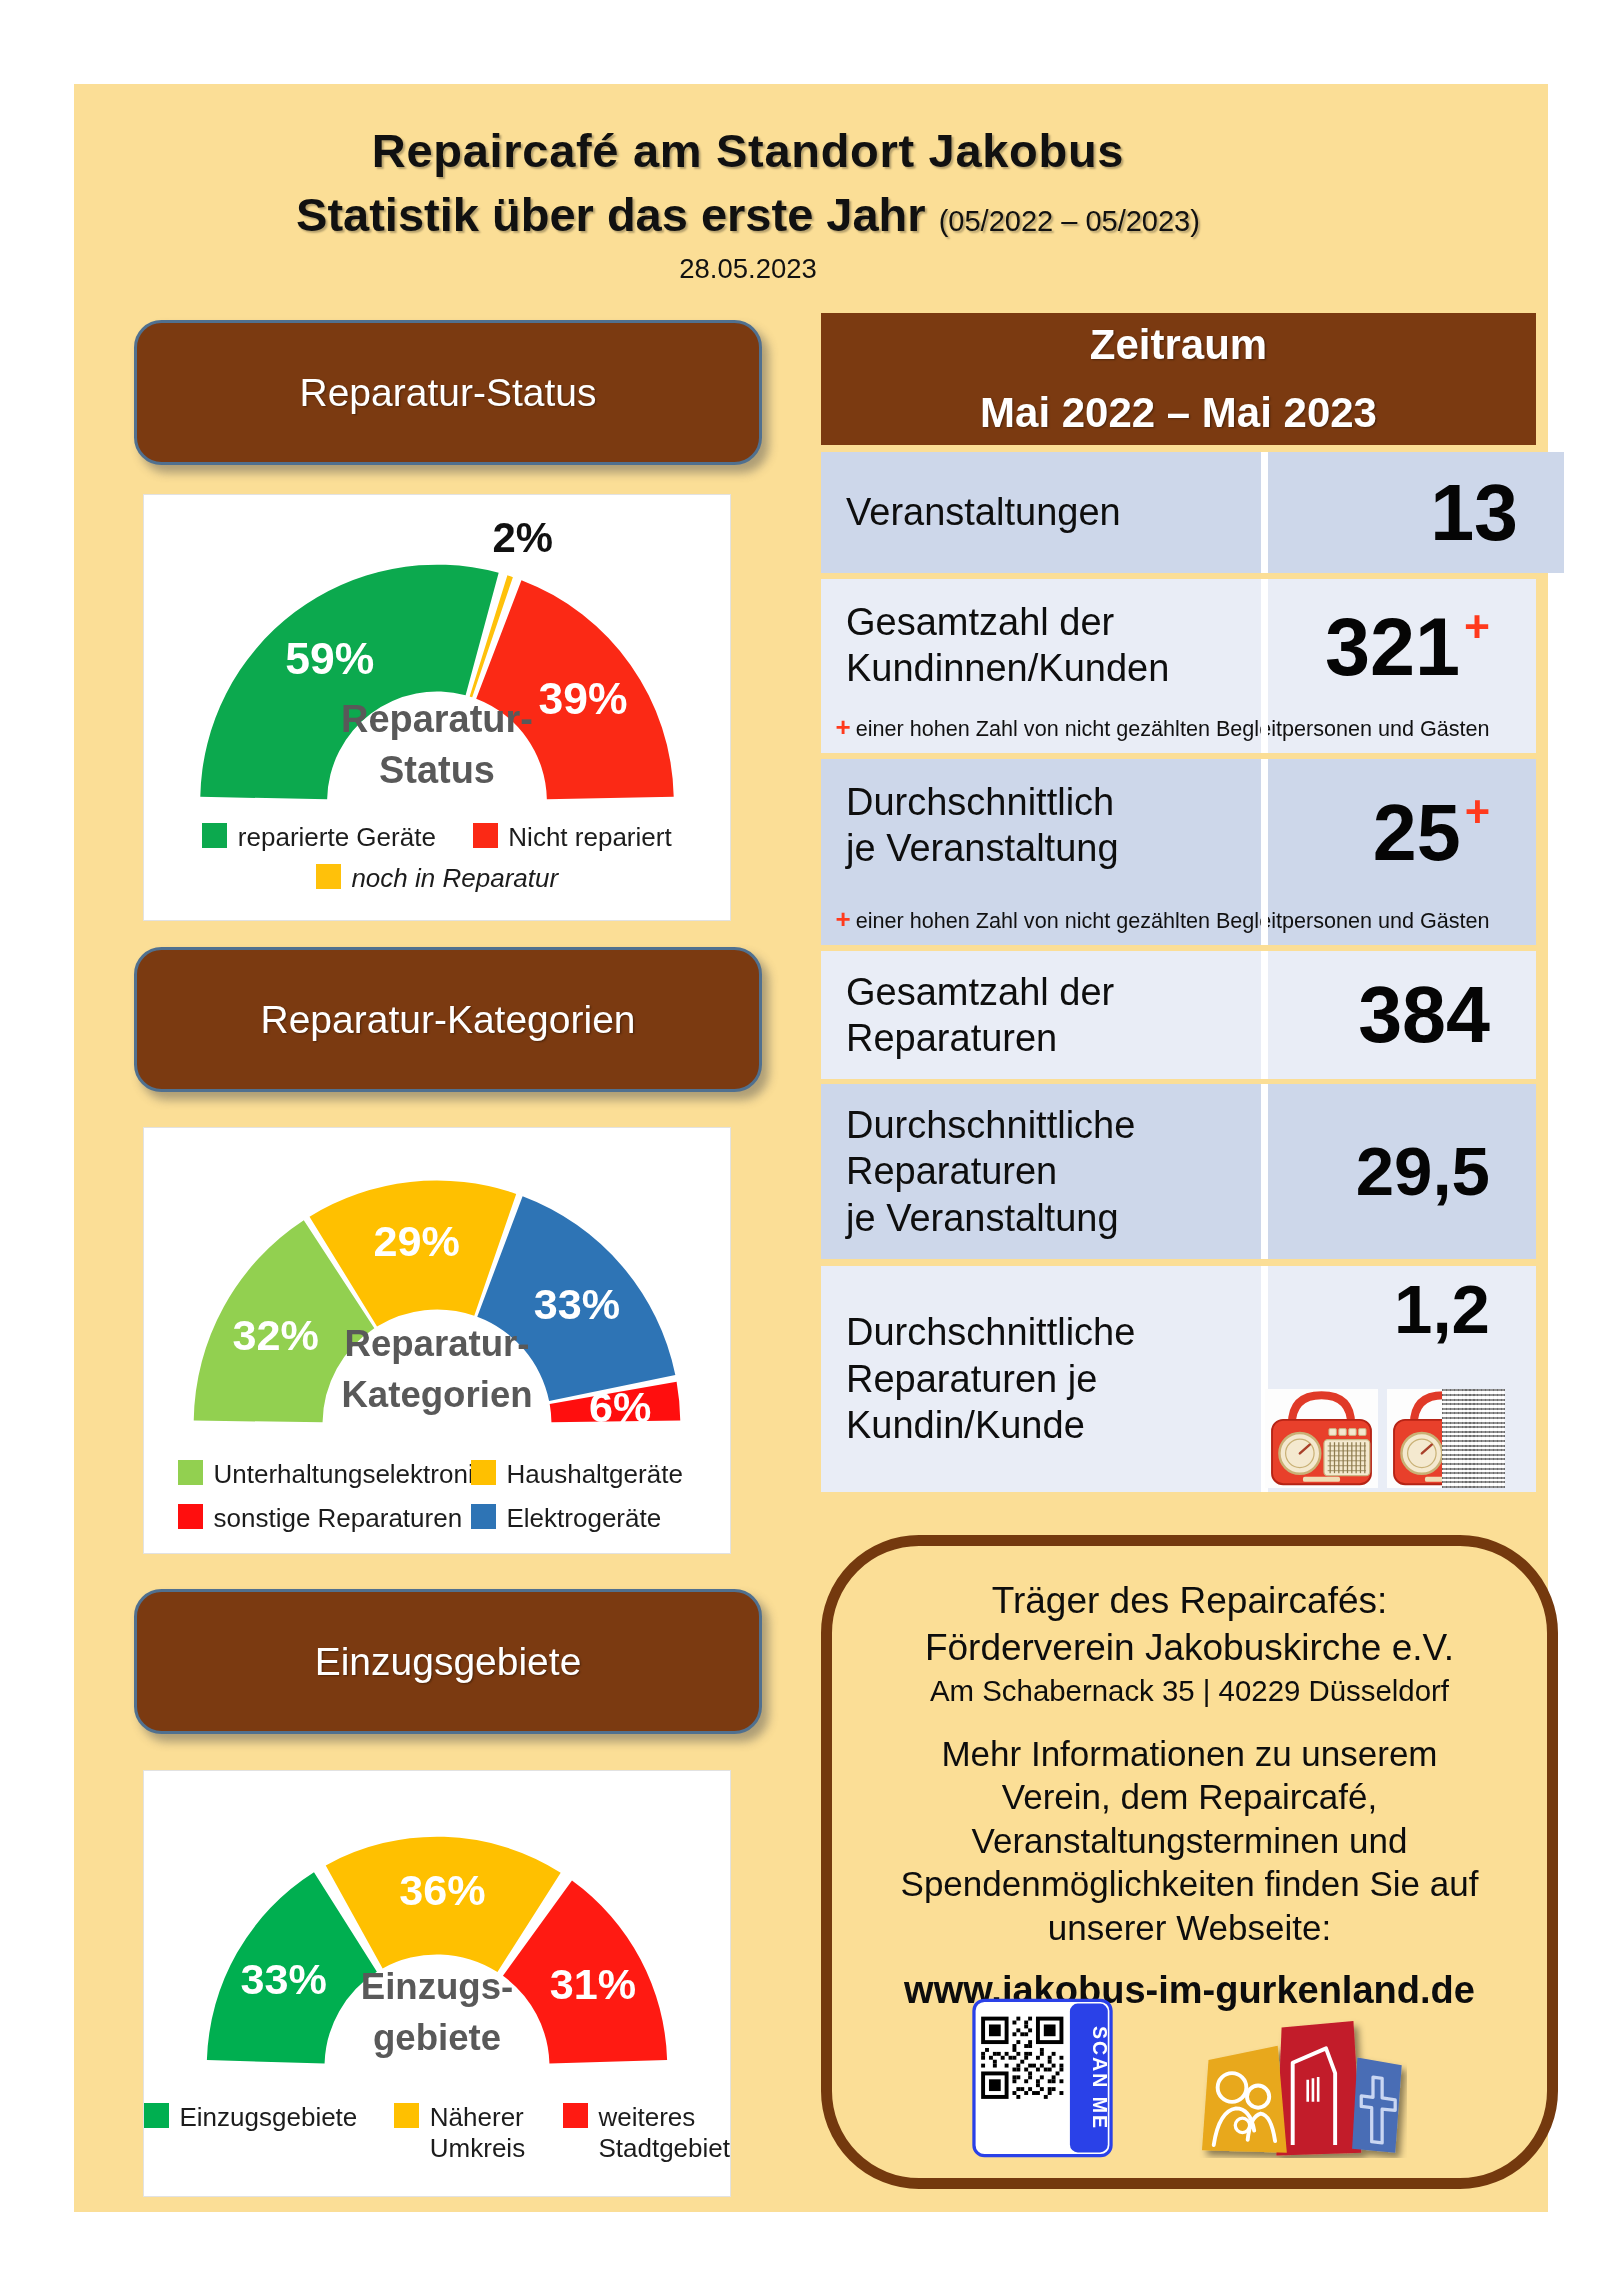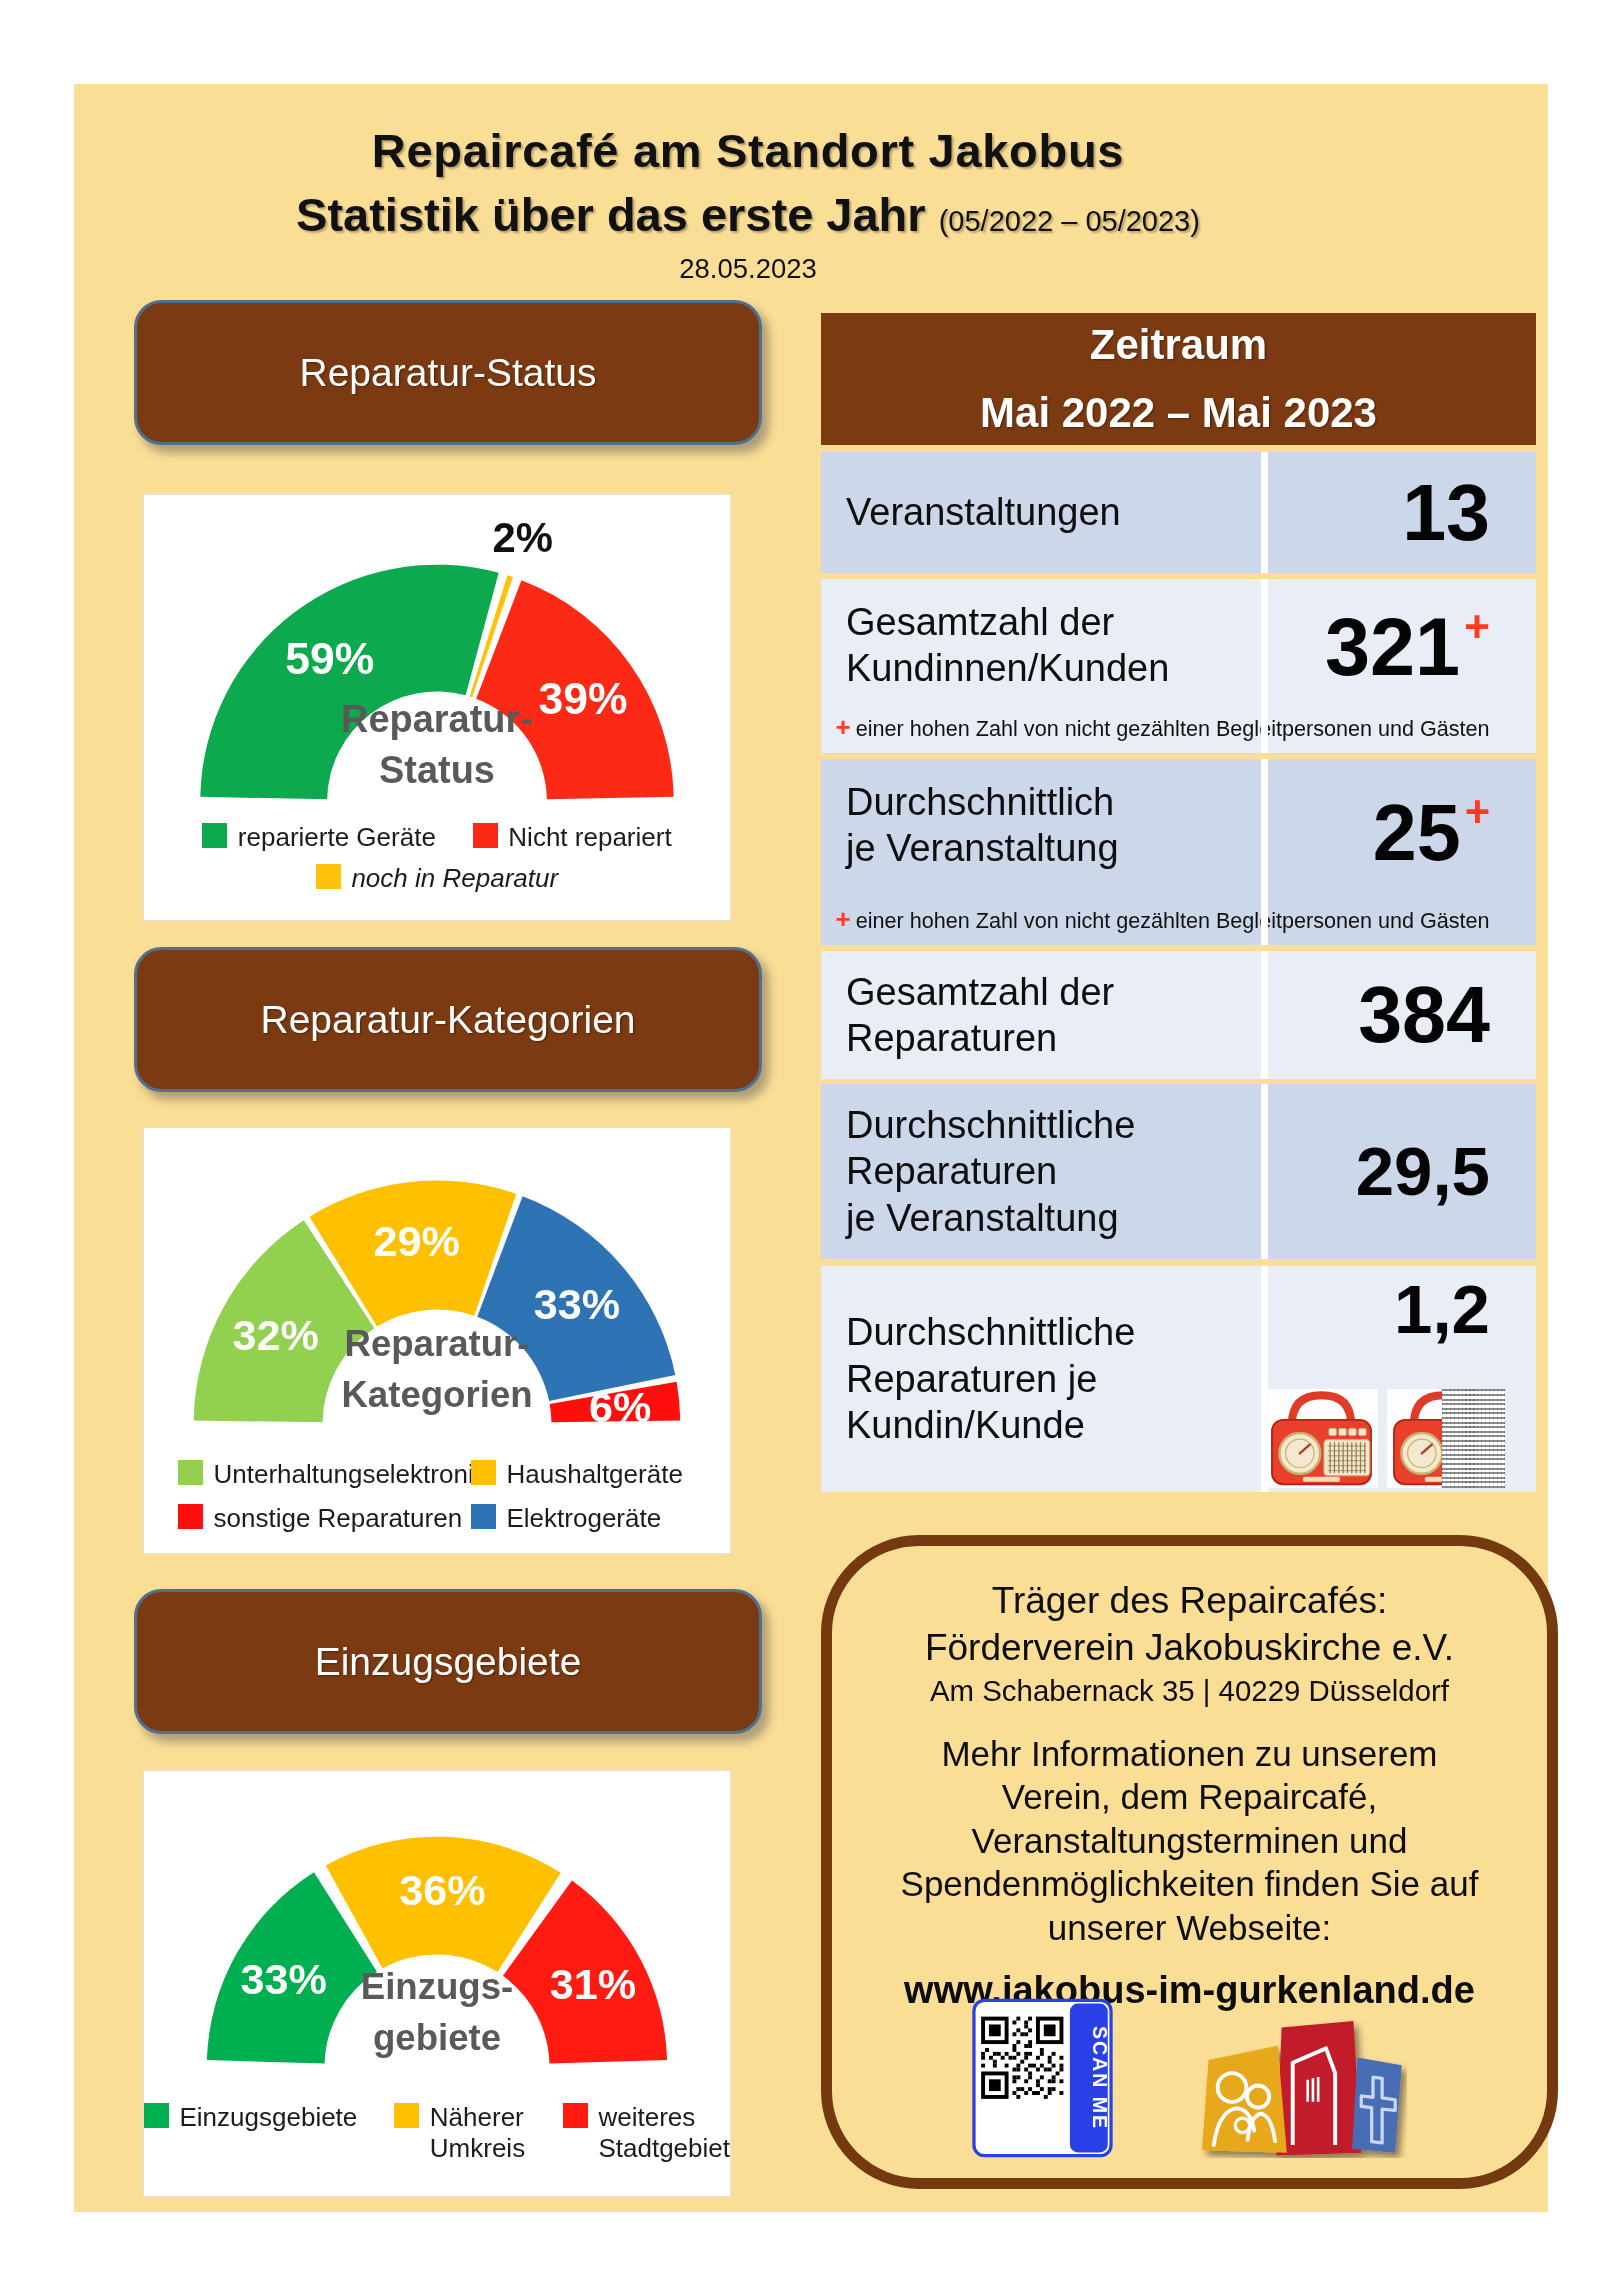--- a/index.html
+++ b/index.html
@@ -72,21 +72,21 @@
 
     <div id="title-block">
       <div class="title-line1">Repaircafé am Standort Jakobus</div>
       <div class="title-line2">
         <span>Statistik über das erste Jahr</span>
         <span class="title-suffix">(05/2022 – 05/2023)</span>
       </div>
       <div class="title-date">28.05.2023</div>
     </div>
 
-    <div class="sec-header" style="top:216px;">
+    <div class="sec-header" style="top:236px;">
       <span>Reparatur-Status</span>
     </div>
     <div class="card" style="top:410px;" id="card-status">
         <svg width="586" height="325" viewBox="0 0 896 496">
           <path d="M86.06671221196478 461.0505258513124 A362 362 0 0 1 542.3026321286387 118.49890762172055 L491.76475745196495 305.80059801229015 A168 168 0 0 0 280.03096036356374 464.77482967685216 Z" fill="#0CA94E"></path>
           <text x="284.0852784860337" y="249.68608823302424" text-anchor="middle" dominant-baseline="central" font-size="68" font-weight="bold" fill="#ffffff">59%</text>
           <path d="M555.6497044161584 122.3765905799873 A362 362 0 0 1 564.0619025920148 125.10987945593757 L501.8629824183936 308.8686733386671 A168 168 0 0 0 497.958978845068 307.60018568353 Z" fill="#FFC10A"></path>
           <text x="579.0232056149777" y="64.75203709085486" text-anchor="middle" dominant-baseline="central" font-size="64" font-weight="bold" fill="#111111">2%</text>
           <path d="M577.1391557537042 129.81798029578727 A362 362 0 0 1 809.9332877880352 461.0505258513123 L615.9690396364363 464.7748296768521 A168 168 0 0 0 507.931983885697 311.053648314067 Z" fill="#FB2915"></path>
           <text x="671.3548728570313" y="311.0235661921849" text-anchor="middle" dominant-baseline="central" font-size="68" font-weight="bold" fill="#ffffff">39%</text>
@@ -184,21 +184,21 @@
           </div>
         </div>
       </div>
 
     <div id="stats-table">
       <div id="stats-header">
         <div>Zeitraum</div>
         <div>Mai 2022 – Mai 2023</div>
       </div>
       <div id="stats-rows">
-          <div class="t-row" style="top: 139px; height: 121px; background: rgb(205, 215, 234);">
+          <div class="t-row" style="top: 139px; height: 121px; background: rgb(205, 215, 234); padding-left: 28px;">
             <div class="t-label">
               <span>Veranstaltungen</span>
             </div>
             <div class="t-div"></div>
             <div class="t-value" style="font-size:79px;">
               <span class="v">13</span>
             </div>
           </div>
           <div class="t-row" style="top: 266px; height: 174px; background: rgb(233, 237, 246);">
             <div class="t-label footed">

